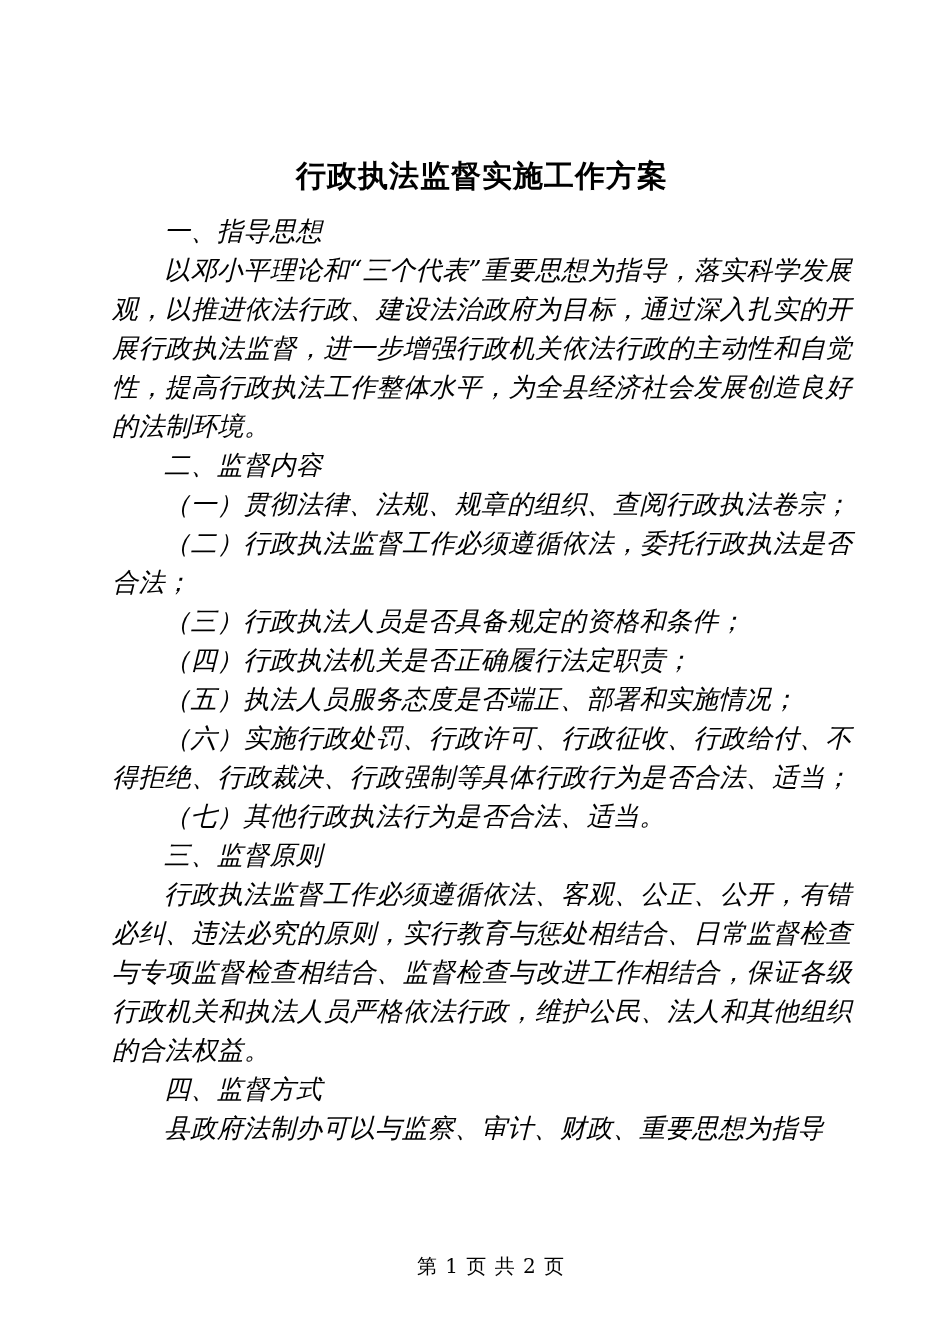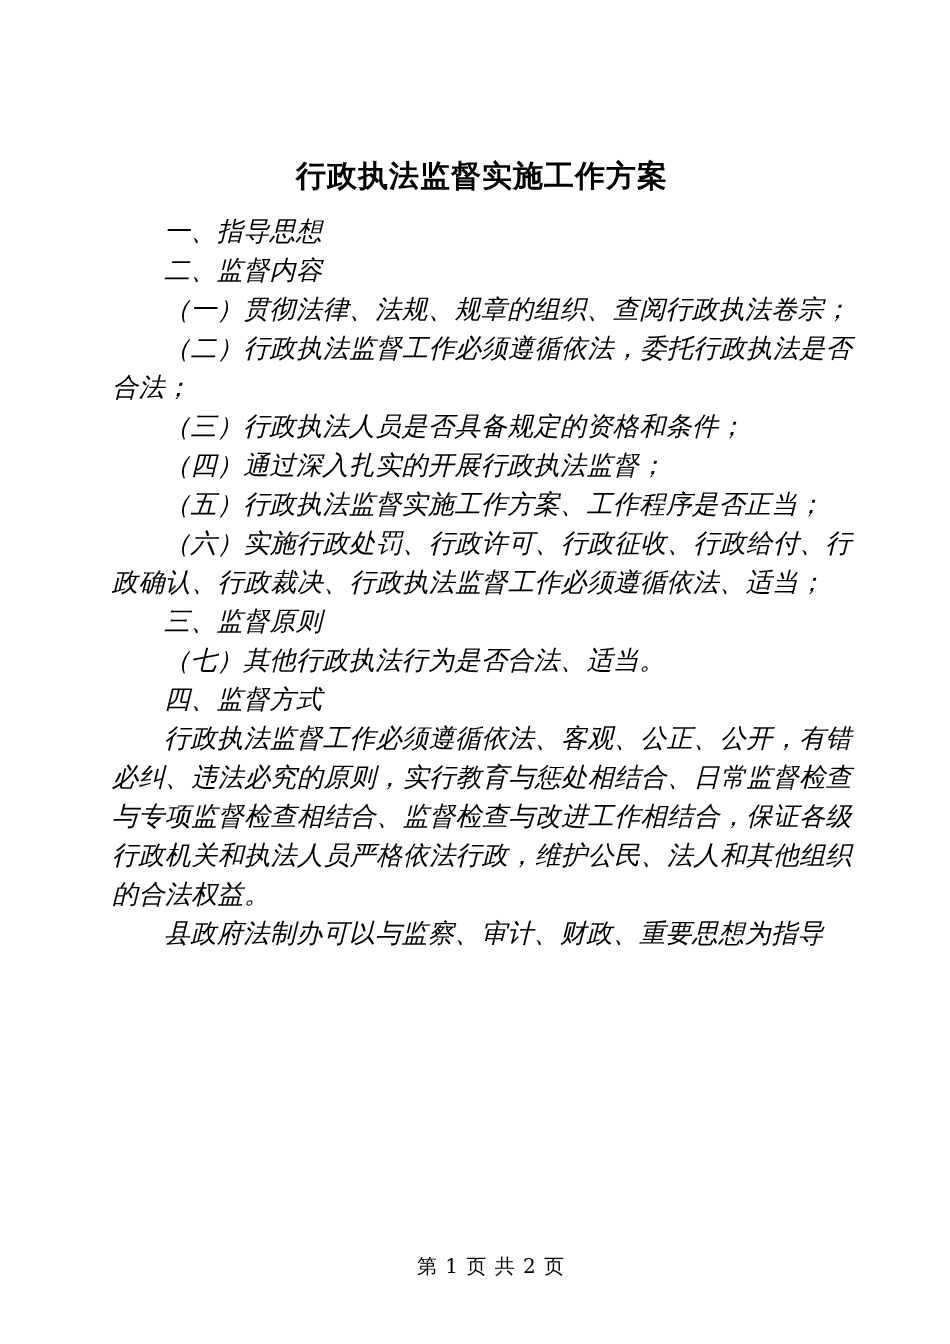--- a/index.html
+++ b/index.html
@@ -62,30 +62,31 @@
 </head>
 <body>
 
 <div class="page">
 
   <div class="doc-body">
 
     <h1 class="doc-title">行政执法监督实施工作方案</h1>
 
     <p class="para">一、指导思想</p>
+    <p class="para">以邓小平理论和“三个代表”重要思想为指导，落实科学发展观，以推进依法行政、建设法治政府为目标，通过深入扎实的开展行政执法监督，进一步增强行政机关依法行政的主动性和自觉性，提高行政执法工作整体水平，为全县经济社会发展创造良好的法制环境。</p>
     <p class="para">二、监督内容</p>
     <p class="para">（一）贯彻法律、法规、规章的组织、查阅行政执法卷宗；</p>
     <p class="para">（二）行政执法监督工作必须遵循依法，委托行政执法是否合法；</p>
     <p class="para">（三）行政执法人员是否具备规定的资格和条件；</p>
-    <p class="para">（四）通过深入扎实的开展行政执法监督；</p>
-    <p class="para">（五）行政执法监督实施工作方案、工作程序是否正当；</p>
-    <p class="para">（六）实施行政处罚、行政许可、行政征收、行政给付、行政确认、行政裁决、行政执法监督工作必须遵循依法、适当；</p>
+    <p class="para">（四）行政执法机关是否正确履行法定职责；</p>
+    <p class="para">（五）执法人员服务态度是否端正、部署和实施情况；</p>
+    <p class="para">（六）实施行政处罚、行政许可、行政征收、行政给付、不得拒绝、行政裁决、行政强制等具体行政行为是否合法、适当；</p>
+    <p class="para">（七）其他行政执法行为是否合法、适当。</p>
     <p class="para">三、监督原则</p>
-    <p class="para">（七）其他行政执法行为是否合法、适当。</p>
+    <p class="para">行政执法监督工作必须遵循依法、客观、公正、公开，有错必纠、违法必究的原则，实行教育与惩处相结合、日常监督检查与专项监督检查相结合、监督检查与改进工作相结合，保证各级行政机关和执法人员严格依法行政，维护公民、法人和其他组织的合法权益。</p>
     <p class="para">四、监督方式</p>
-    <p class="para">行政执法监督工作必须遵循依法、客观、公正、公开，有错必纠、违法必究的原则，实行教育与惩处相结合、日常监督检查与专项监督检查相结合、监督检查与改进工作相结合，保证各级行政机关和执法人员严格依法行政，维护公民、法人和其他组织的合法权益。</p>
     <p class="para">县政府法制办可以与监察、审计、财政、重要思想为指导</p>
 
   </div>
 
   <div class="footer">第 1 页  共 2 页</div>
 
 </div>
 
 </body></html>

